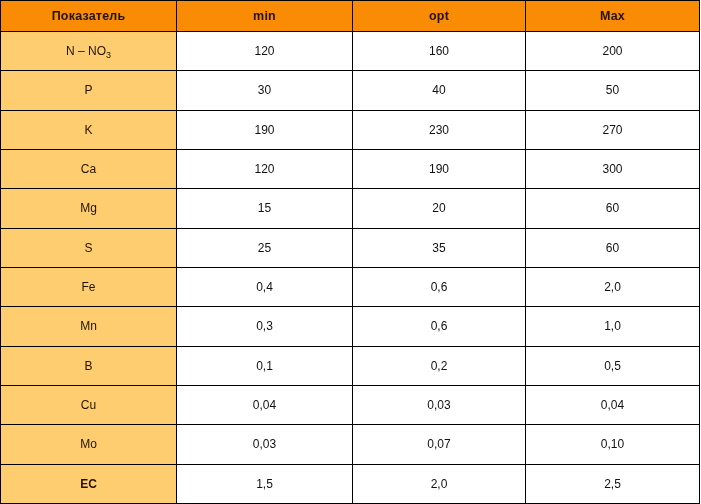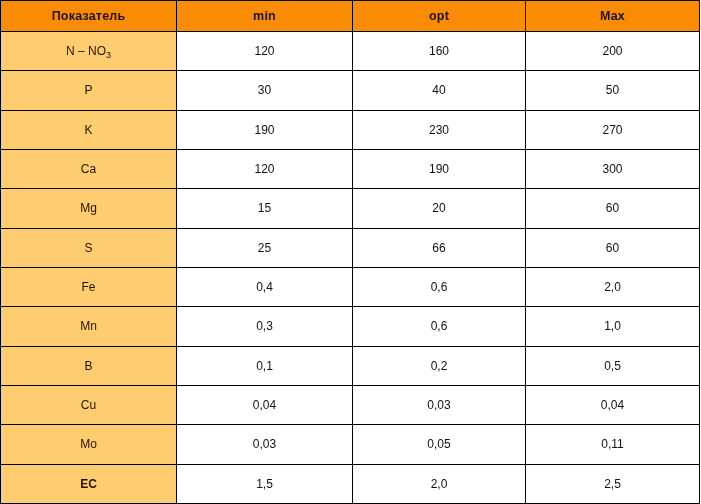--- a/index.html
+++ b/index.html
@@ -123,21 +123,21 @@
         </tr>
         <tr>
           <td class="cell-label">Mg</td>
           <td class="cell-value">15</td>
           <td class="cell-value">20</td>
           <td class="cell-value">60</td>
         </tr>
         <tr>
           <td class="cell-label">S</td>
           <td class="cell-value">25</td>
-          <td class="cell-value">66</td>
+          <td class="cell-value">35</td>
           <td class="cell-value">60</td>
         </tr>
         <tr>
           <td class="cell-label">Fe</td>
           <td class="cell-value">0,4</td>
           <td class="cell-value">0,6</td>
           <td class="cell-value">2,0</td>
         </tr>
         <tr>
           <td class="cell-label">Mn</td>
@@ -153,22 +153,22 @@
         </tr>
         <tr>
           <td class="cell-label">Cu</td>
           <td class="cell-value">0,04</td>
           <td class="cell-value">0,03</td>
           <td class="cell-value">0,04</td>
         </tr>
         <tr>
           <td class="cell-label">Mo</td>
           <td class="cell-value">0,03</td>
-          <td class="cell-value">0,05</td>
-          <td class="cell-value">0,11</td>
+          <td class="cell-value">0,07</td>
+          <td class="cell-value">0,10</td>
         </tr>
         <tr class="row-ec">
           <td class="cell-label">EC</td>
           <td class="cell-value">1,5</td>
           <td class="cell-value">2,0</td>
           <td class="cell-value">2,5</td>
         </tr>
       </tbody>
   </table>
 </div>

